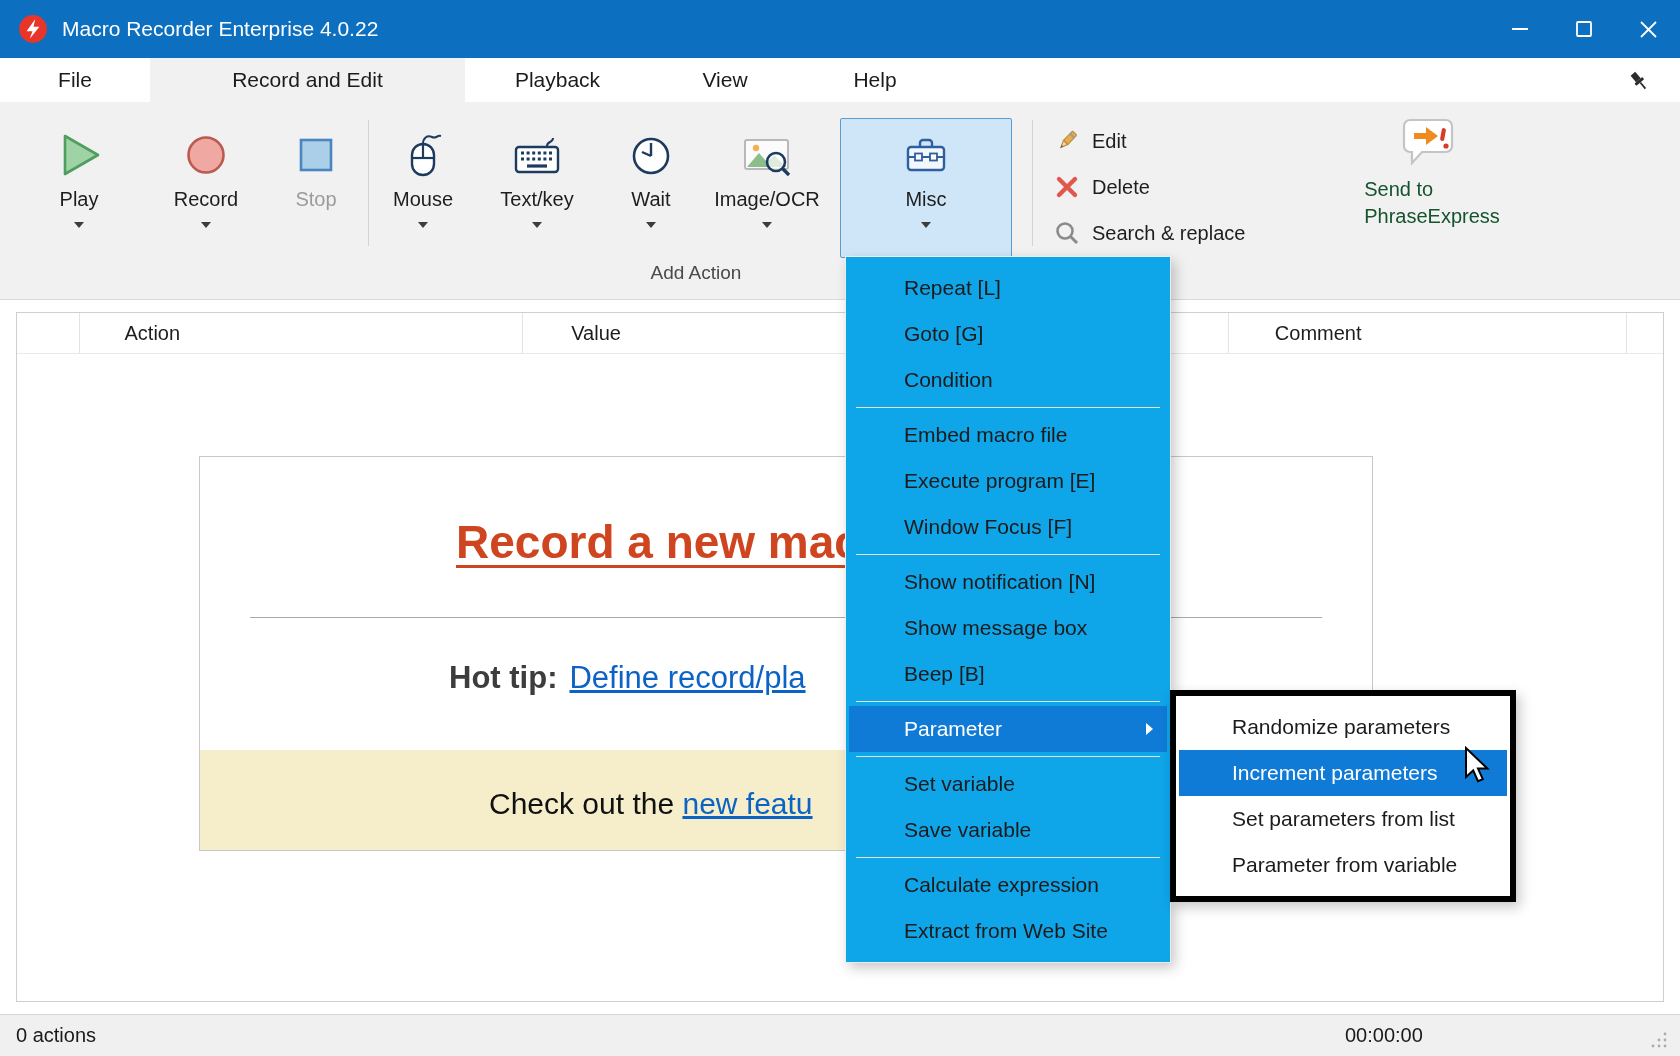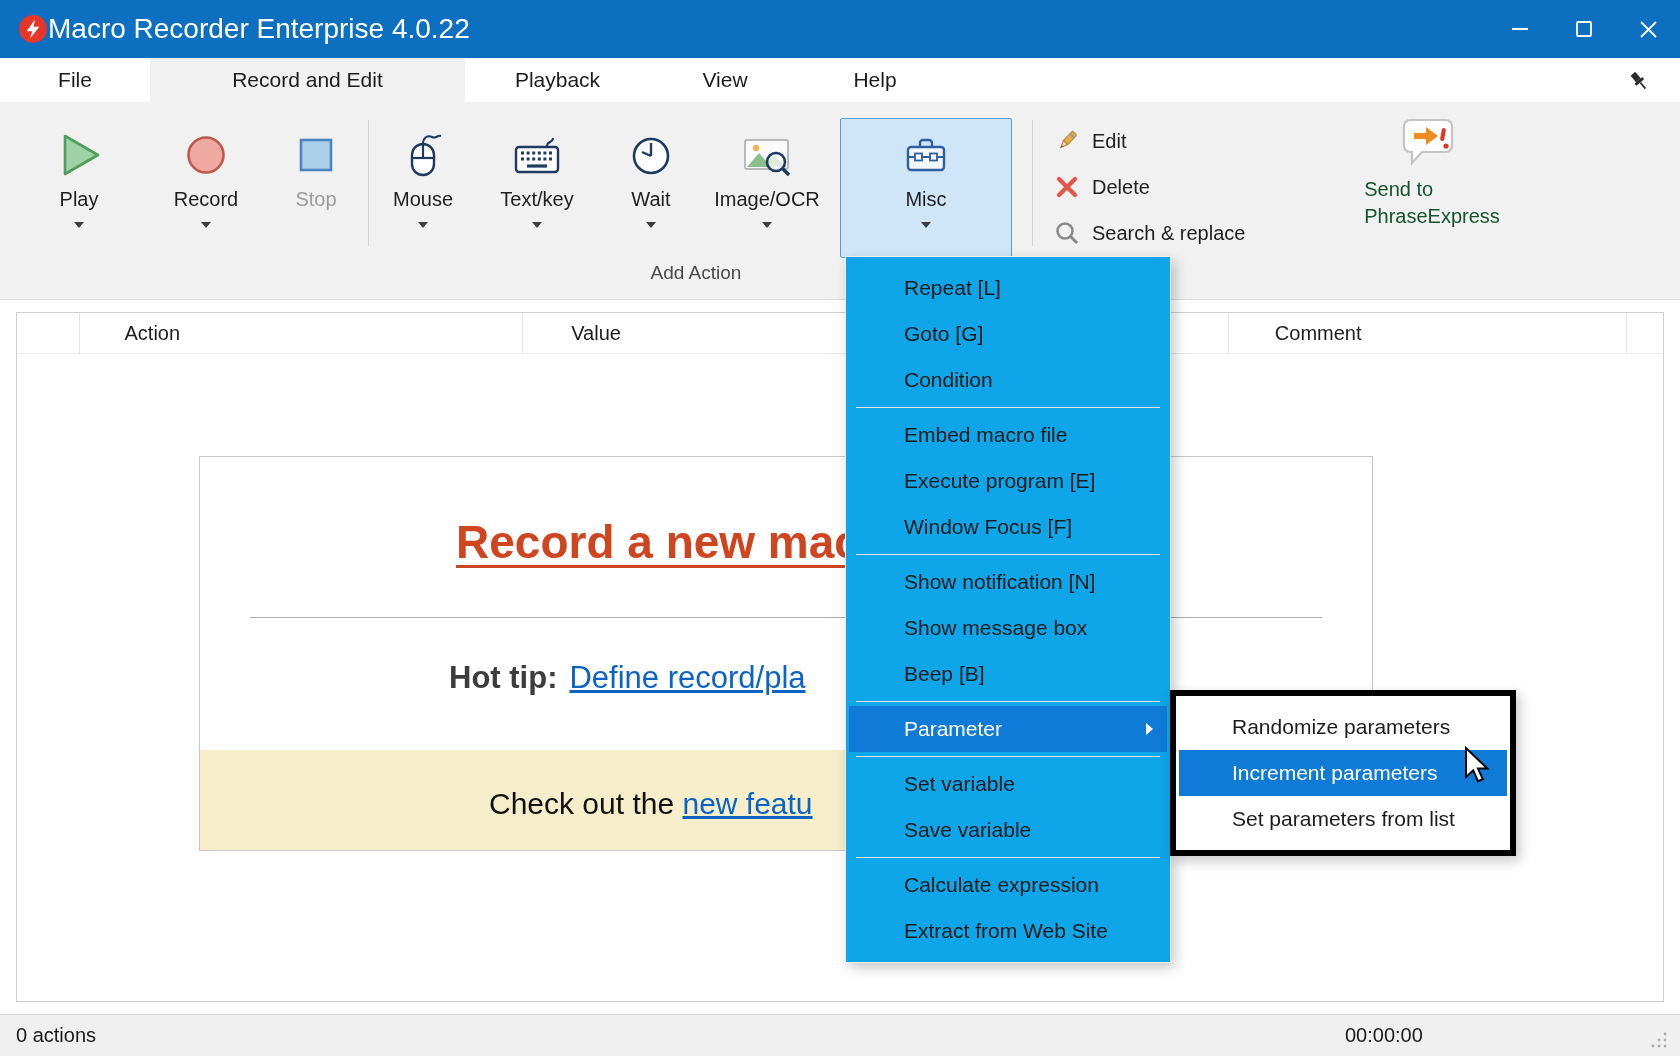--- a/index.html
+++ b/index.html
@@ -2,21 +2,21 @@
 <html><head>
 <meta charset="utf-8">
 <style>
   html,body{margin:0;padding:0;}
   body{font-family:"Liberation Sans",sans-serif;background:#fff;}
   .page{position:relative;width:1680px;height:1056px;overflow:hidden;background:#fff;}
 
   
   .titlebar{position:absolute;top:0;left:0;width:100%;height:58px;background:#0d6fc0;display:flex;align-items:center;color:#fff;}
   .app-icon{margin-left:18px;width:30px;height:30px;flex:0 0 auto;}
-  .title-text{margin-left:0;font-size:28px;}
+  .title-text{margin-left:14px;font-size:21px;}
   .win-controls{margin-left:auto;display:flex;height:100%;}
   .win-btn{width:64px;height:100%;display:flex;align-items:center;justify-content:center;}
 
   
   .tabrow{position:absolute;top:58px;left:0;width:100%;height:44px;background:#fff;display:flex;align-items:stretch;}
   .tab{display:flex;align-items:center;justify-content:center;font-size:21px;color:#1b1b1b;}
   .tab.active{background:#f1f1f1;text-align:right;}
   .tab-file{width:150px;}
   .tab-recordedit{width:315px;}
   .tab-playback{width:185px;}
@@ -314,20 +314,21 @@
     <div class="menu-item">Save variable</div>
     <div class="menu-sep"></div>
     <div class="menu-item">Calculate expression</div>
     <div class="menu-item">Extract from Web Site</div>
   </div>
 
   <div class="submenu">
     <div class="menu-item">Randomize parameters</div>
     <div class="menu-item selected">Increment parameters</div>
     <div class="menu-item">Set parameters from list</div>
+    <div class="menu-item">Parameter from variable</div>
   </div>
 
   <svg class="cursor" width="28" height="38" viewBox="0 0 14 19">
     <path d="M1,1 L1,15.5 L4.6,12.2 L7,17.6 L9.4,16.6 L7,11.3 L11.7,11.3 Z" fill="#ffffff" stroke="#000000" stroke-width="1"></path>
   </svg>
 
   <div class="statusbar">
     <div class="status-left">0 actions</div>
     <div class="status-right">00:00:00</div>
     <svg class="grip" width="18" height="18" viewBox="0 0 18 18">

